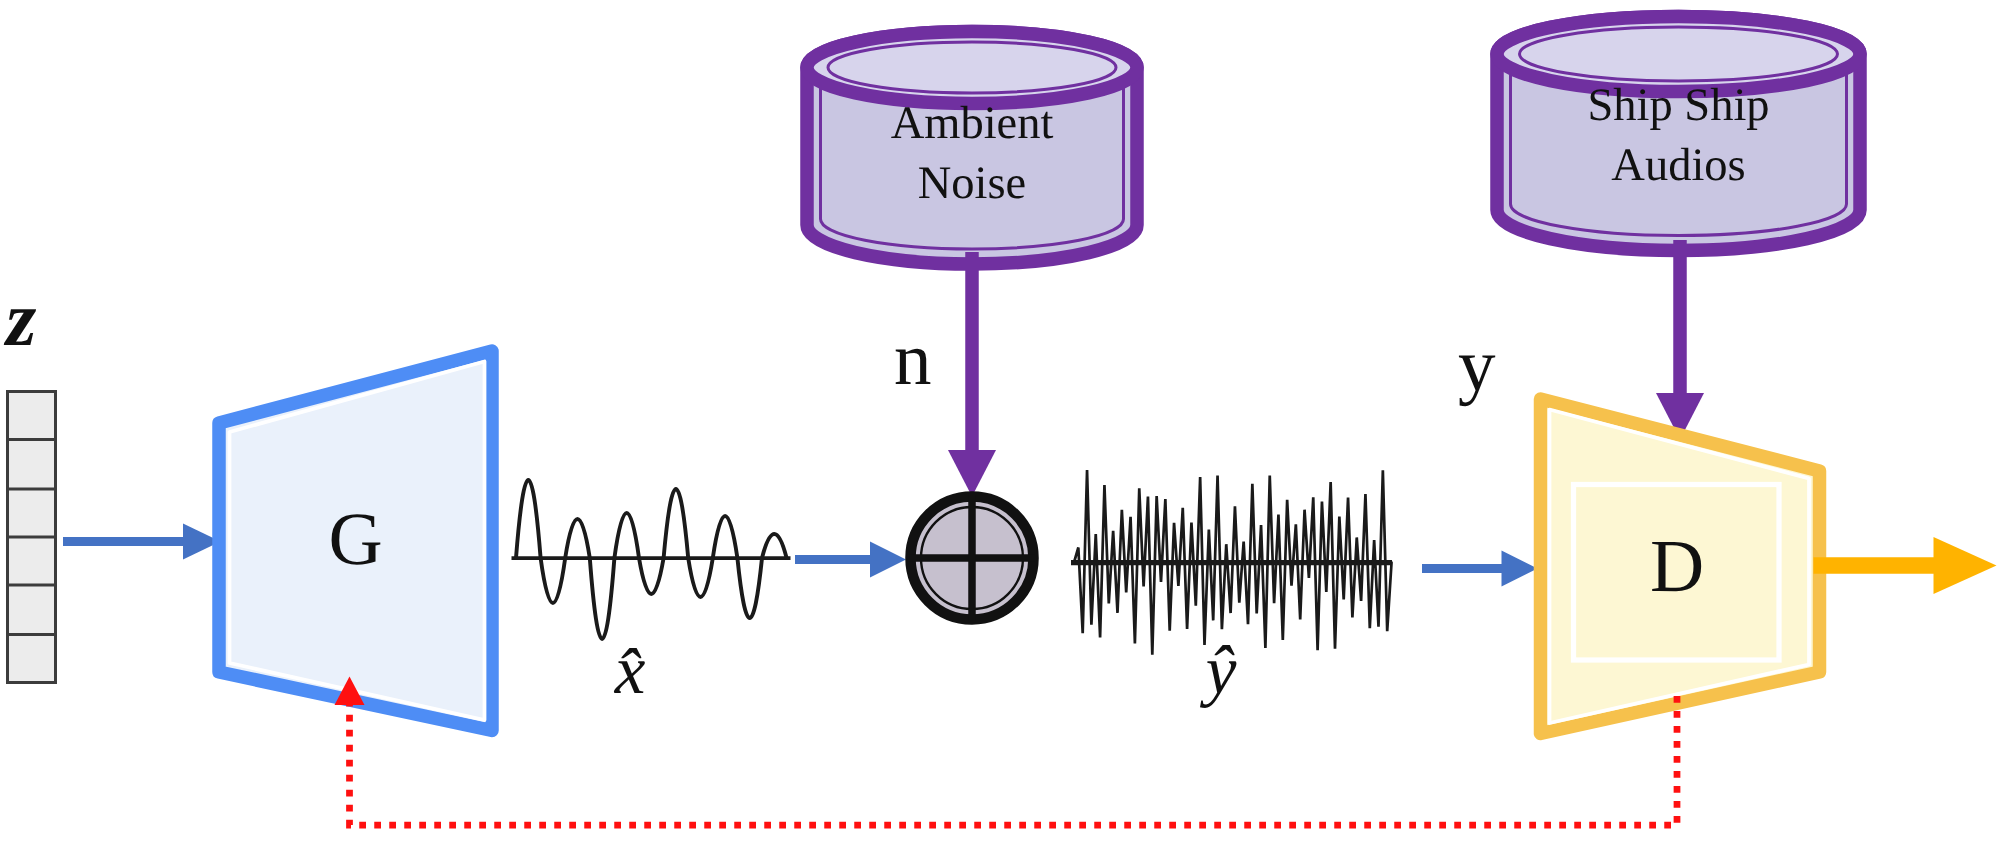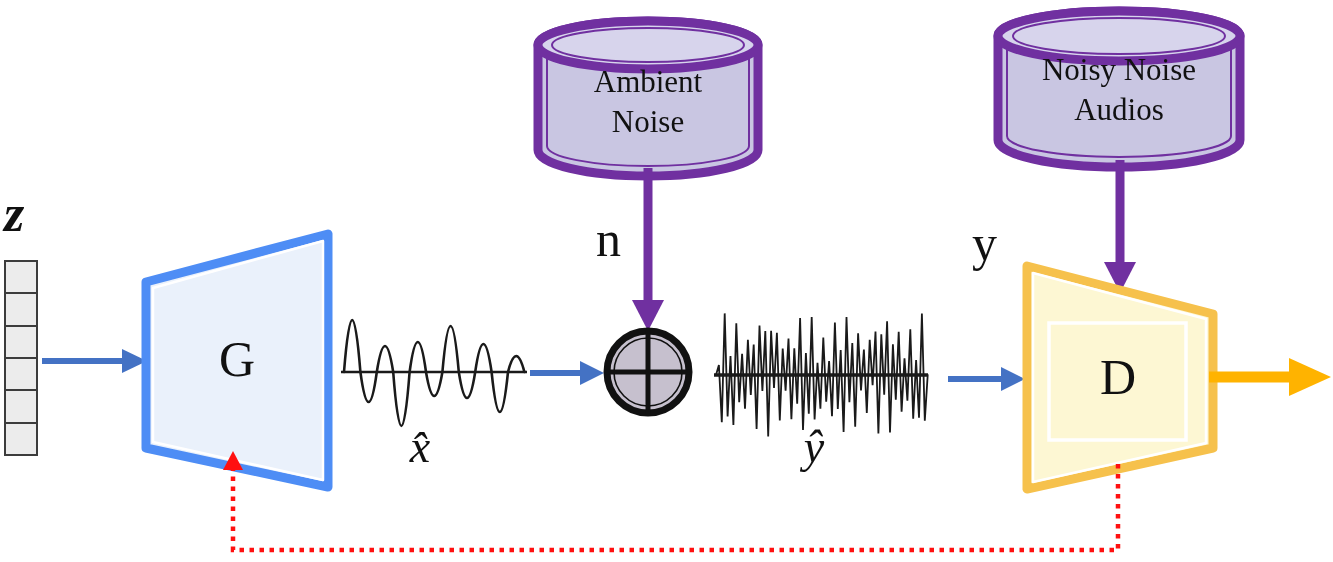--- a/index.html
+++ b/index.html
@@ -127,16 +127,16 @@
   <div class="lbl lbl-z">z</div>
   <div class="lbl lbl-G">G</div>
   <div class="lbl lbl-xhat">x̂</div>
   <div class="lbl lbl-n">n</div>
   <div class="lbl lbl-yhat">ŷ</div>
   <div class="lbl lbl-y">y</div>
   <div class="lbl lbl-D">D</div>
 
   <div class="cyl-label ambient">Ambient
 Noise</div>
-  <div class="cyl-label ship">Noisy Noise
+  <div class="cyl-label ship">Ship Ship
 Audios</div>
 
 </div>
 
 </body></html>

